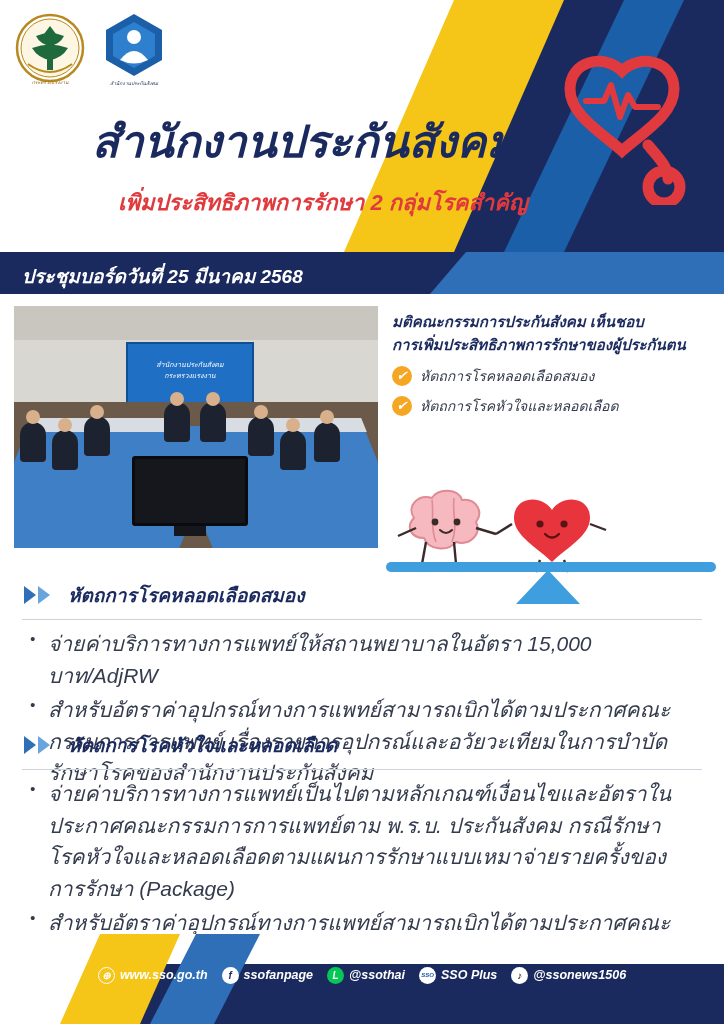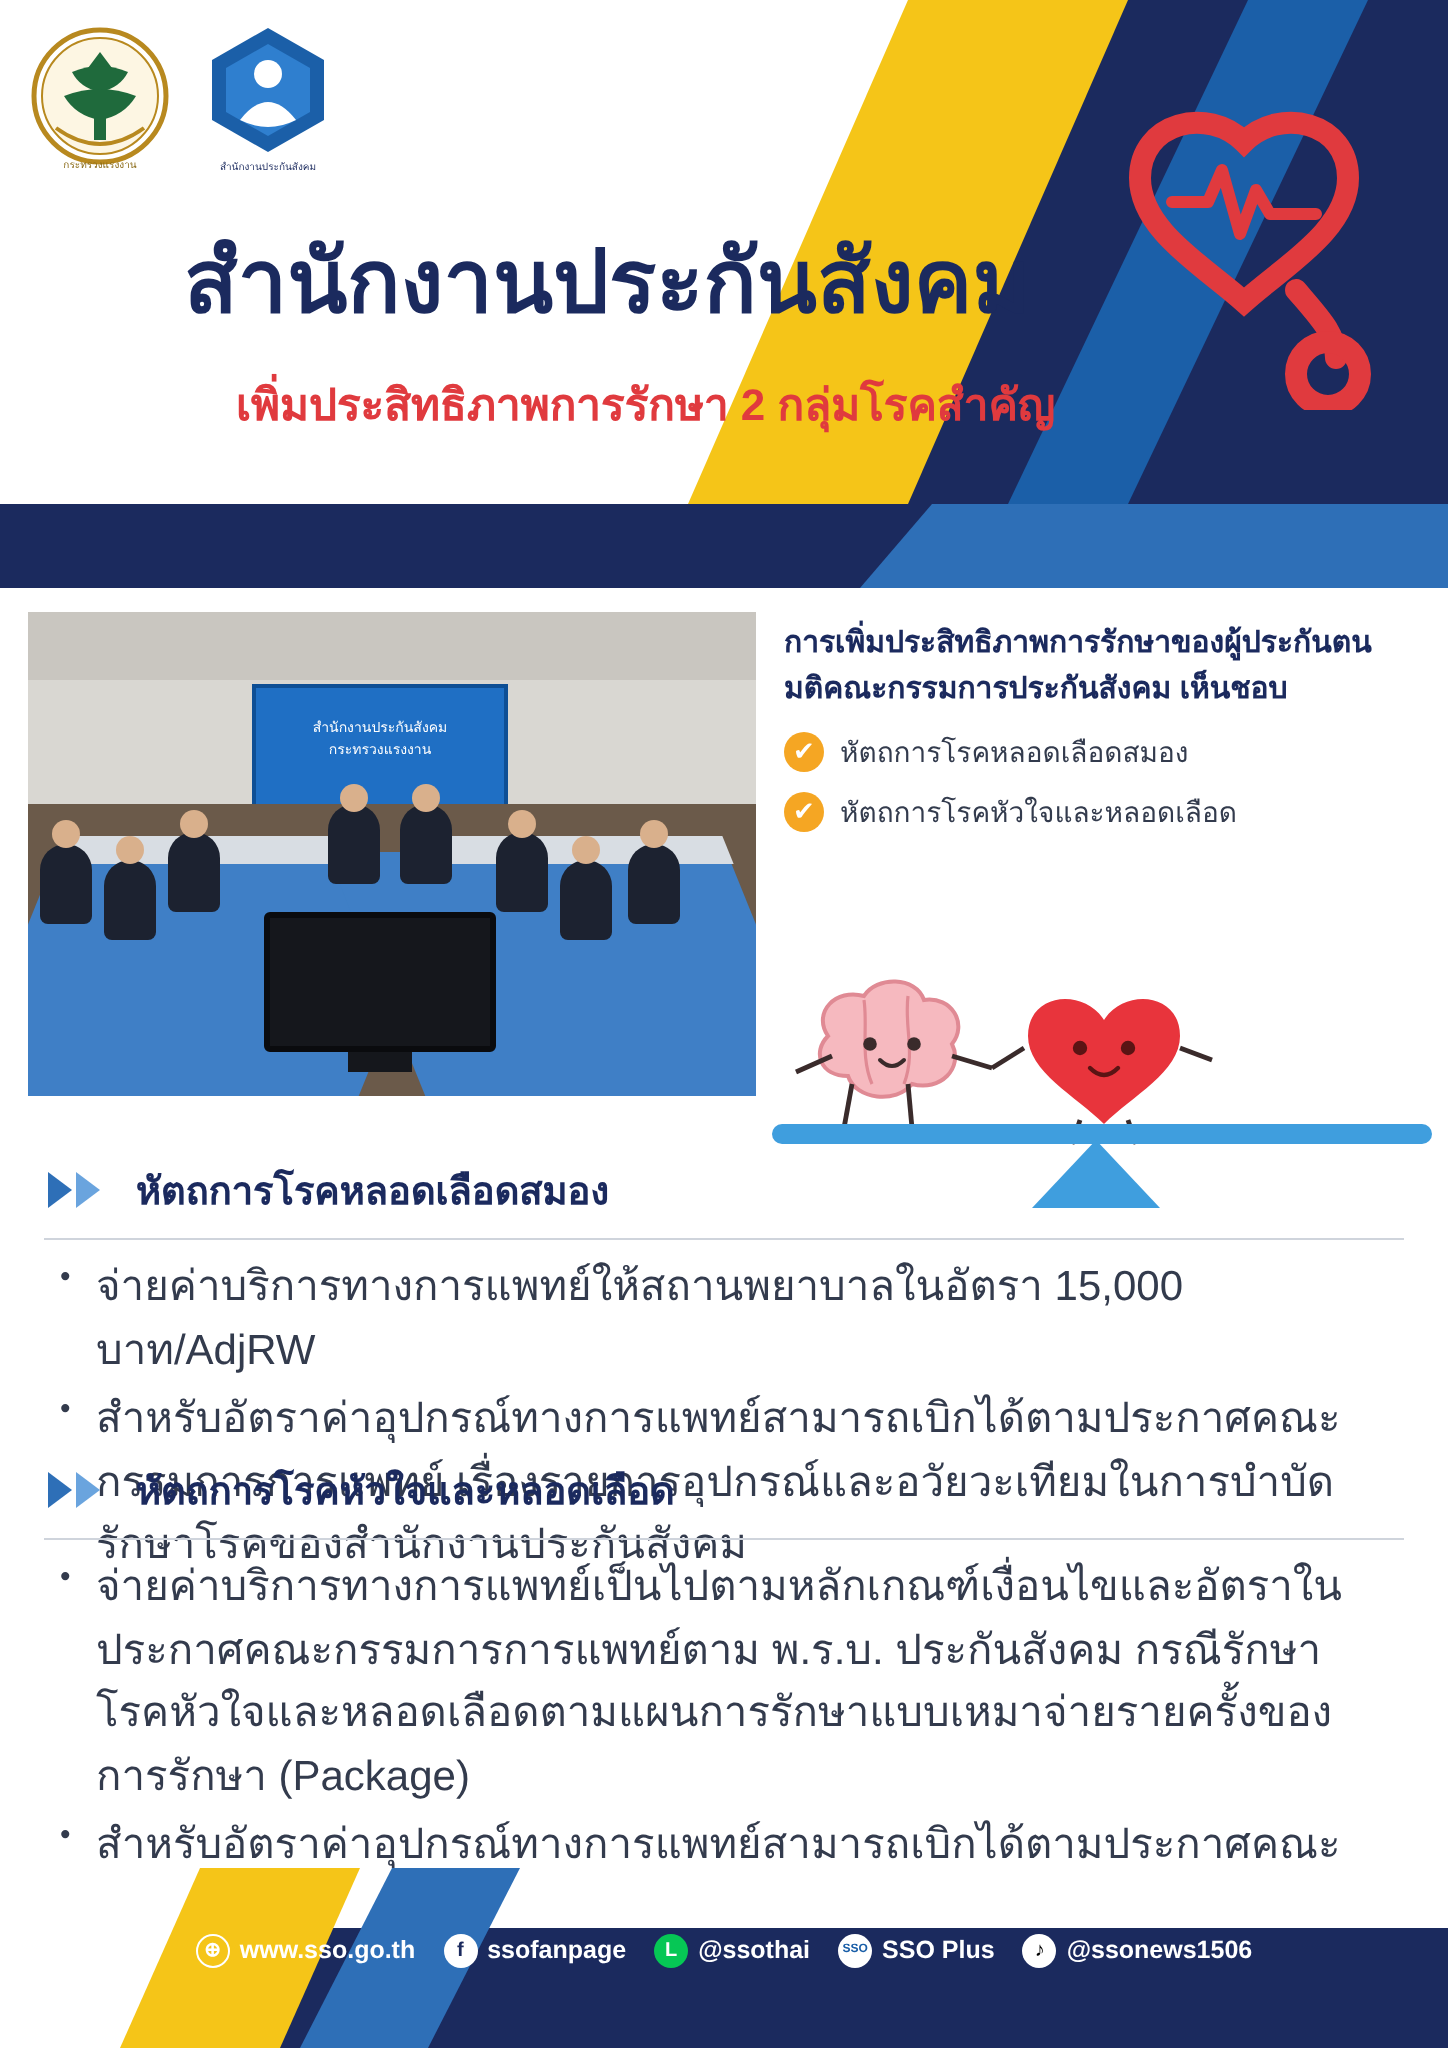--- a/index.html
+++ b/index.html
@@ -3,21 +3,21 @@
 <meta charset="utf-8">
 <style>
   * { box-sizing: border-box; margin: 0; padding: 0; }
   body {
     width: 724px; height: 1024px;
     font-family: "Liberation Sans", sans-serif;
     background: #ffffff;
     position: relative;
     overflow: hidden;
   }
-  .page { position: relative; width: 724px; height: 844px; background:#fff; }
+  .page { position: relative; width: 724px; height: 844px; background:#fff;font-style:italic; }
 
   
   .header {
     position: absolute; top:0; left:0; width:724px; height:252px;
     background: #1b2a5e;
     overflow: hidden;
   }
   .hdr-white-band {
     position:absolute; left:0; top:0; width:724px; height:252px;
     background:#ffffff;
@@ -187,20 +187,21 @@
         <circle cx="100" cy="132" r="16" fill="none" stroke="#e03a3e" stroke-width="11"></circle>
       </svg>
     </div>
 
     <div class="title-main">สำนักงานประกันสังคม</div>
     <div class="title-sub">เพิ่มประสิทธิภาพการรักษา 2 กลุ่มโรคสำคัญ</div>
   </div>
 
   <div class="datebar"></div>
   <div class="datebar-accent"></div>
+  <div class="datebar-text">ประชุมบอร์ดวันที่ 25 มีนาคม 2568</div>
 
   <div class="body-wrap">
 
     <div class="photo">
       <div class="ph-wall"></div>
       <div class="ph-wall2"></div>
       <div class="ph-screen"></div>
       <div class="ph-screen-txt">สำนักงานประกันสังคม<br>กระทรวงแรงงาน</div>
       <div class="ph-floor"></div>
       <div class="ph-table-l"></div>
@@ -223,22 +224,22 @@
       <div class="ph-person" style="left:150px; top:96px;"></div>
       <div class="ph-head" style="left:156px; top:86px;"></div>
       <div class="ph-person" style="left:186px; top:96px;"></div>
       <div class="ph-head" style="left:192px; top:86px;"></div>
 
       <div class="ph-monitor"></div>
       <div class="ph-monitor-stand"></div>
     </div>
 
     <div class="right-col">
+      <div class="rc-h1">มติคณะกรรมการประกันสังคม เห็นชอบ</div>
       <div class="rc-h1">การเพิ่มประสิทธิภาพการรักษาของผู้ประกันตน</div>
-      <div class="rc-h1">มติคณะกรรมการประกันสังคม เห็นชอบ</div>
 
       <div class="rc-item">
         <span class="check">✔</span>
         <span class="rc-item-txt">หัตถการโรคหลอดเลือดสมอง</span>
       </div>
       <div class="rc-item">
         <span class="check">✔</span>
         <span class="rc-item-txt">หัตถการโรคหัวใจและหลอดเลือด</span>
       </div>
     </div>

